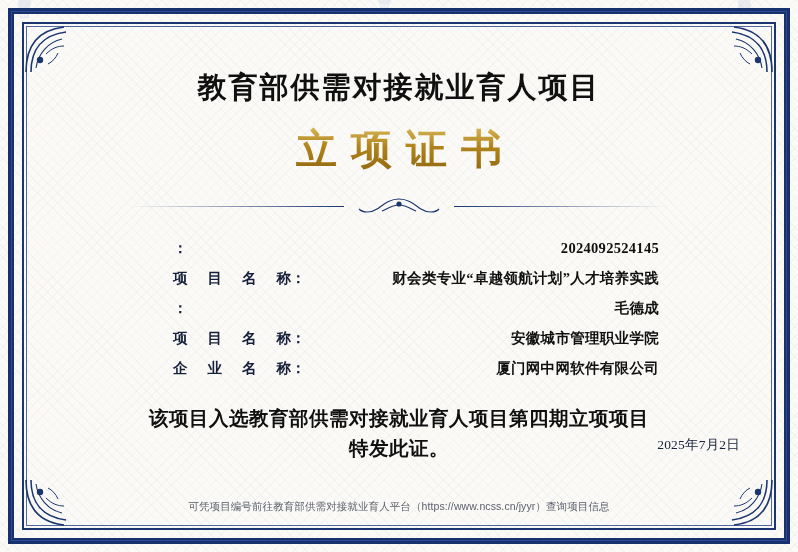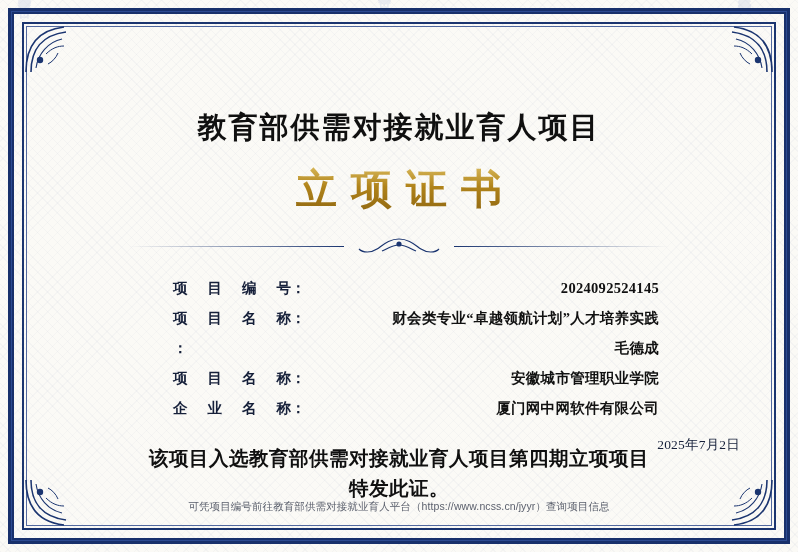--- a/index.html
+++ b/index.html
@@ -97,21 +97,21 @@
   .c-bl { left: 24px;  bottom: 24px; transform: scaleY(-1); }
   .c-br { right: 24px; bottom: 24px; transform: scale(-1,-1); }
 
   
   .content {
     position: absolute;
     left: 40px; right: 40px; top: 40px; bottom: 40px;
   }
 
   .title-main {
-    margin-top: 68px;
+    margin-top: 28px;
     text-align: center;
     font-size: 29px;
     font-weight: bold;
     letter-spacing: 2px;
     color: #101010;
     font-family: "Liberation Serif", "DejaVu Serif", serif;
   }
 
   .title-sub {
     margin-top: 14px;
@@ -309,21 +309,20 @@
           <path d="M61 4 c10 0 16 6 22 10 6 4 14 4 18 0"></path>
           <path d="M61 10 c-7 0 -12 4 -17 6"></path>
           <path d="M61 10 c7 0 12 4 17 6"></path>
           <circle cx="61" cy="9" r="2.6" fill="currentColor" stroke="none"></circle>
         </svg>
       </div>
     </div>
 
     <div class="fields">
       <div class="field-row">
-        <span class="field-label">项目编号</span>
         <span class="field-colon">：</span>
         <span class="field-value mono">2024092524145</span>
       </div>
       <div class="field-row">
         <span class="field-label">项目名称</span>
         <span class="field-colon">：</span>
         <span class="field-value">财会类专业“卓越领航计划”人才培养实践</span>
       </div>
       <div class="field-row">
         <span class="field-colon">：</span>

